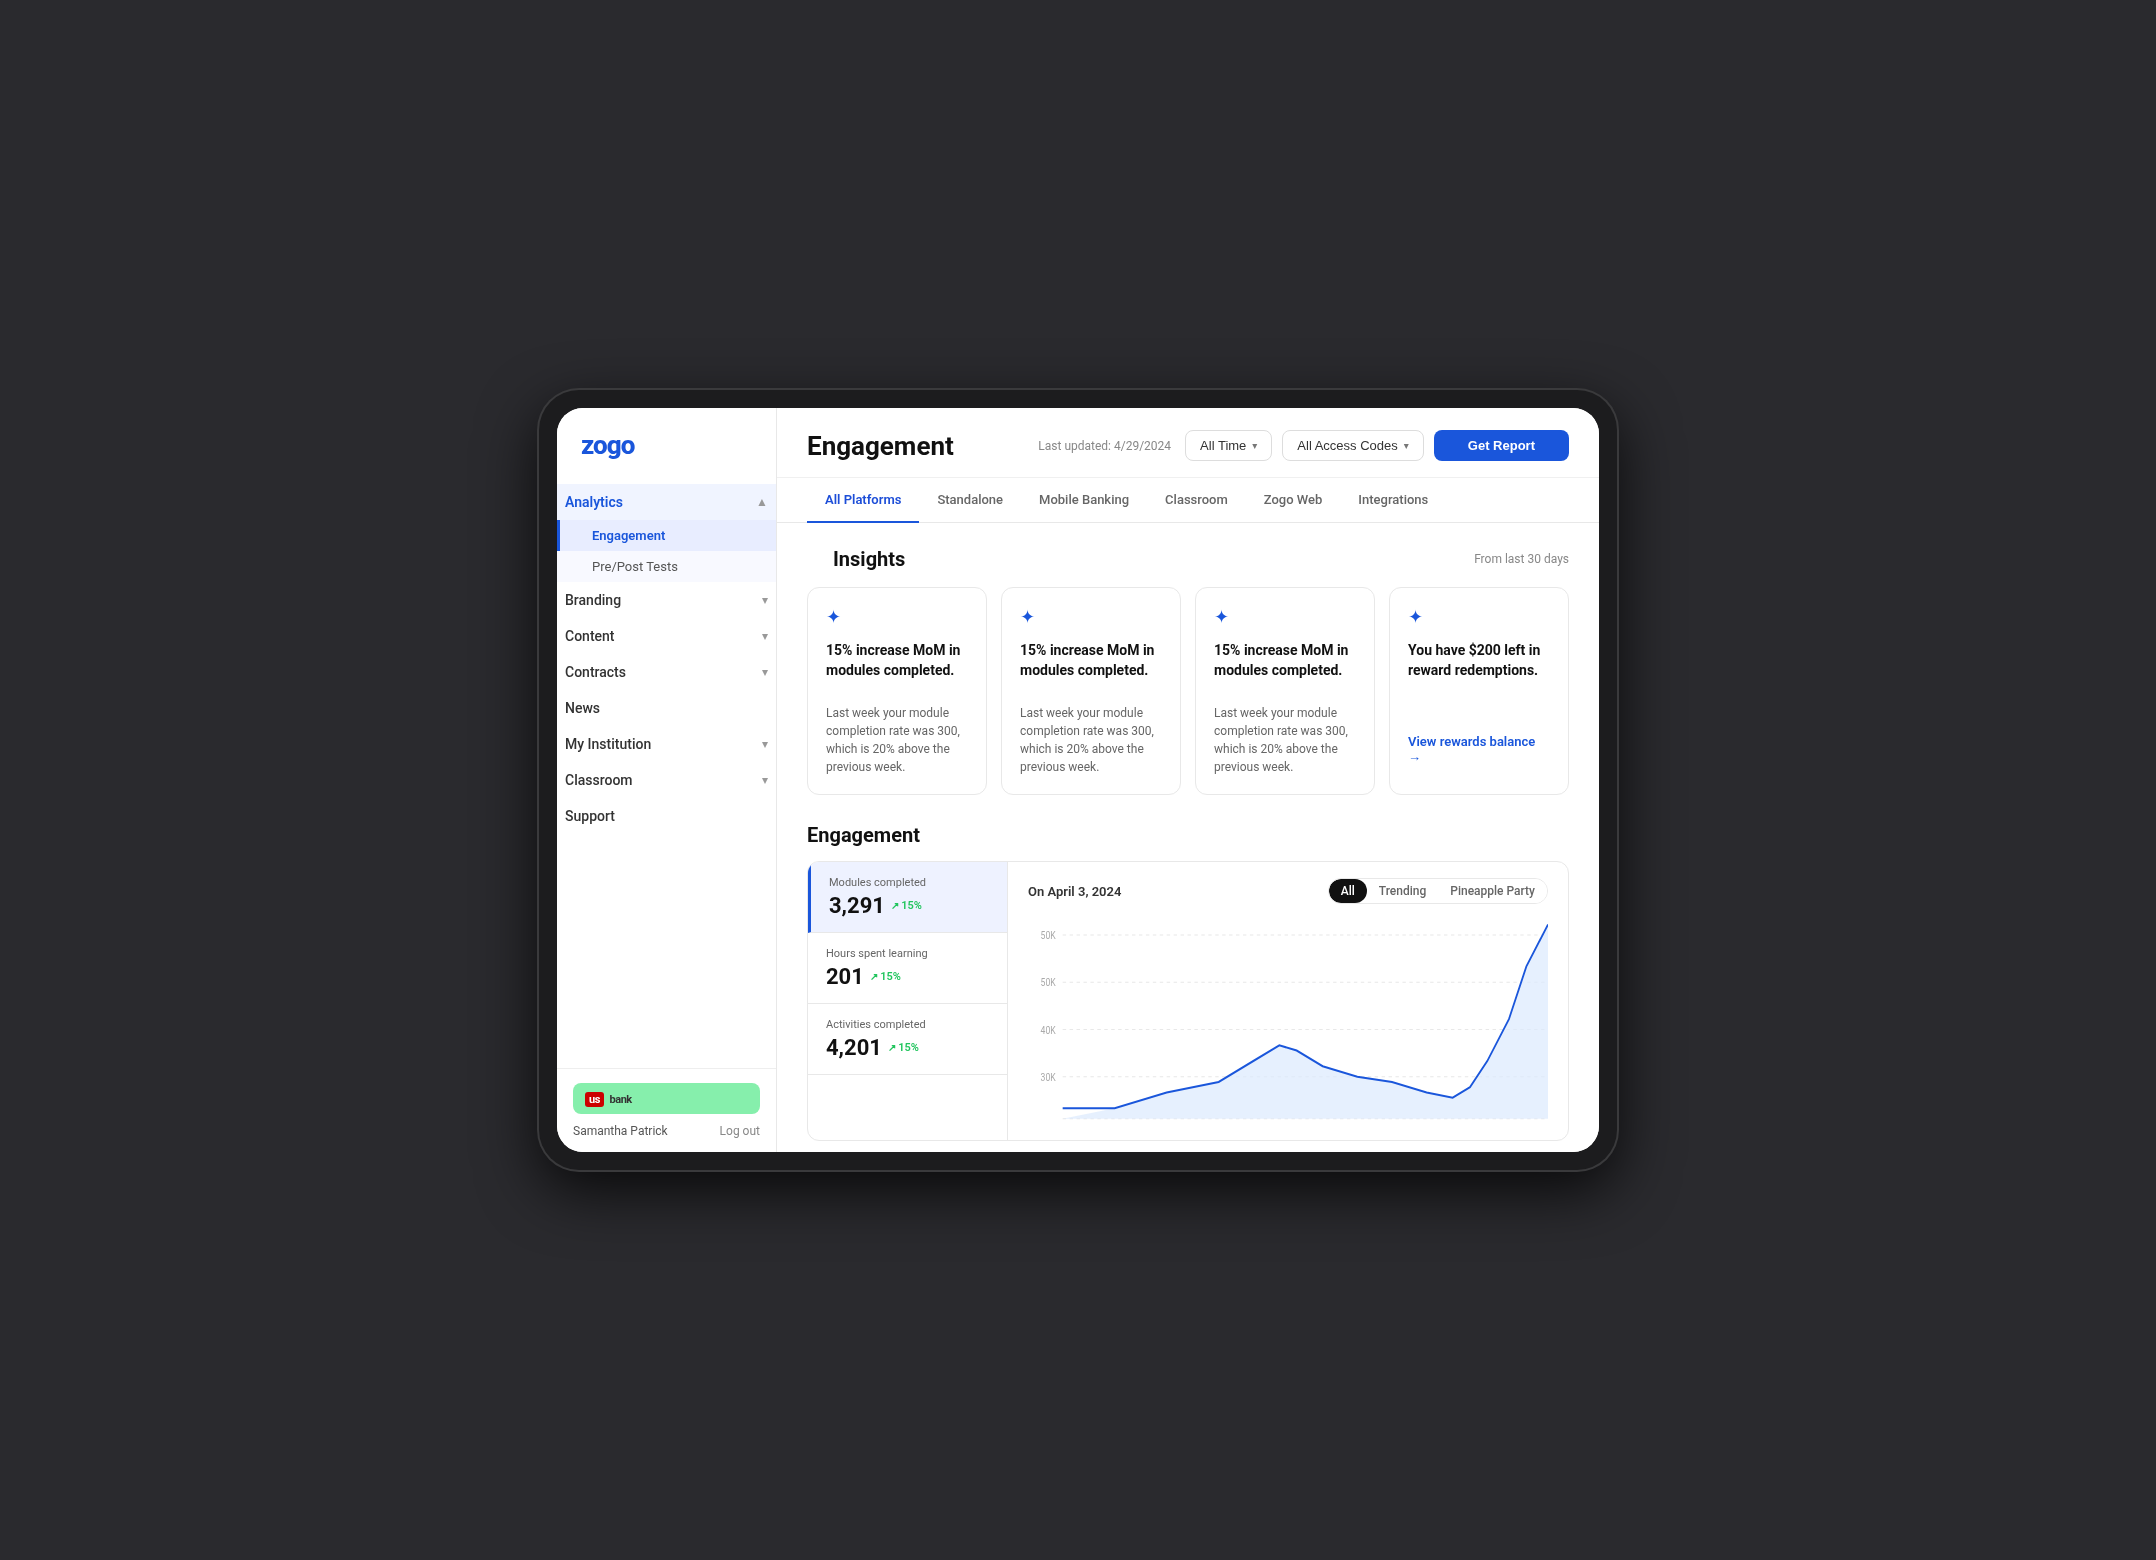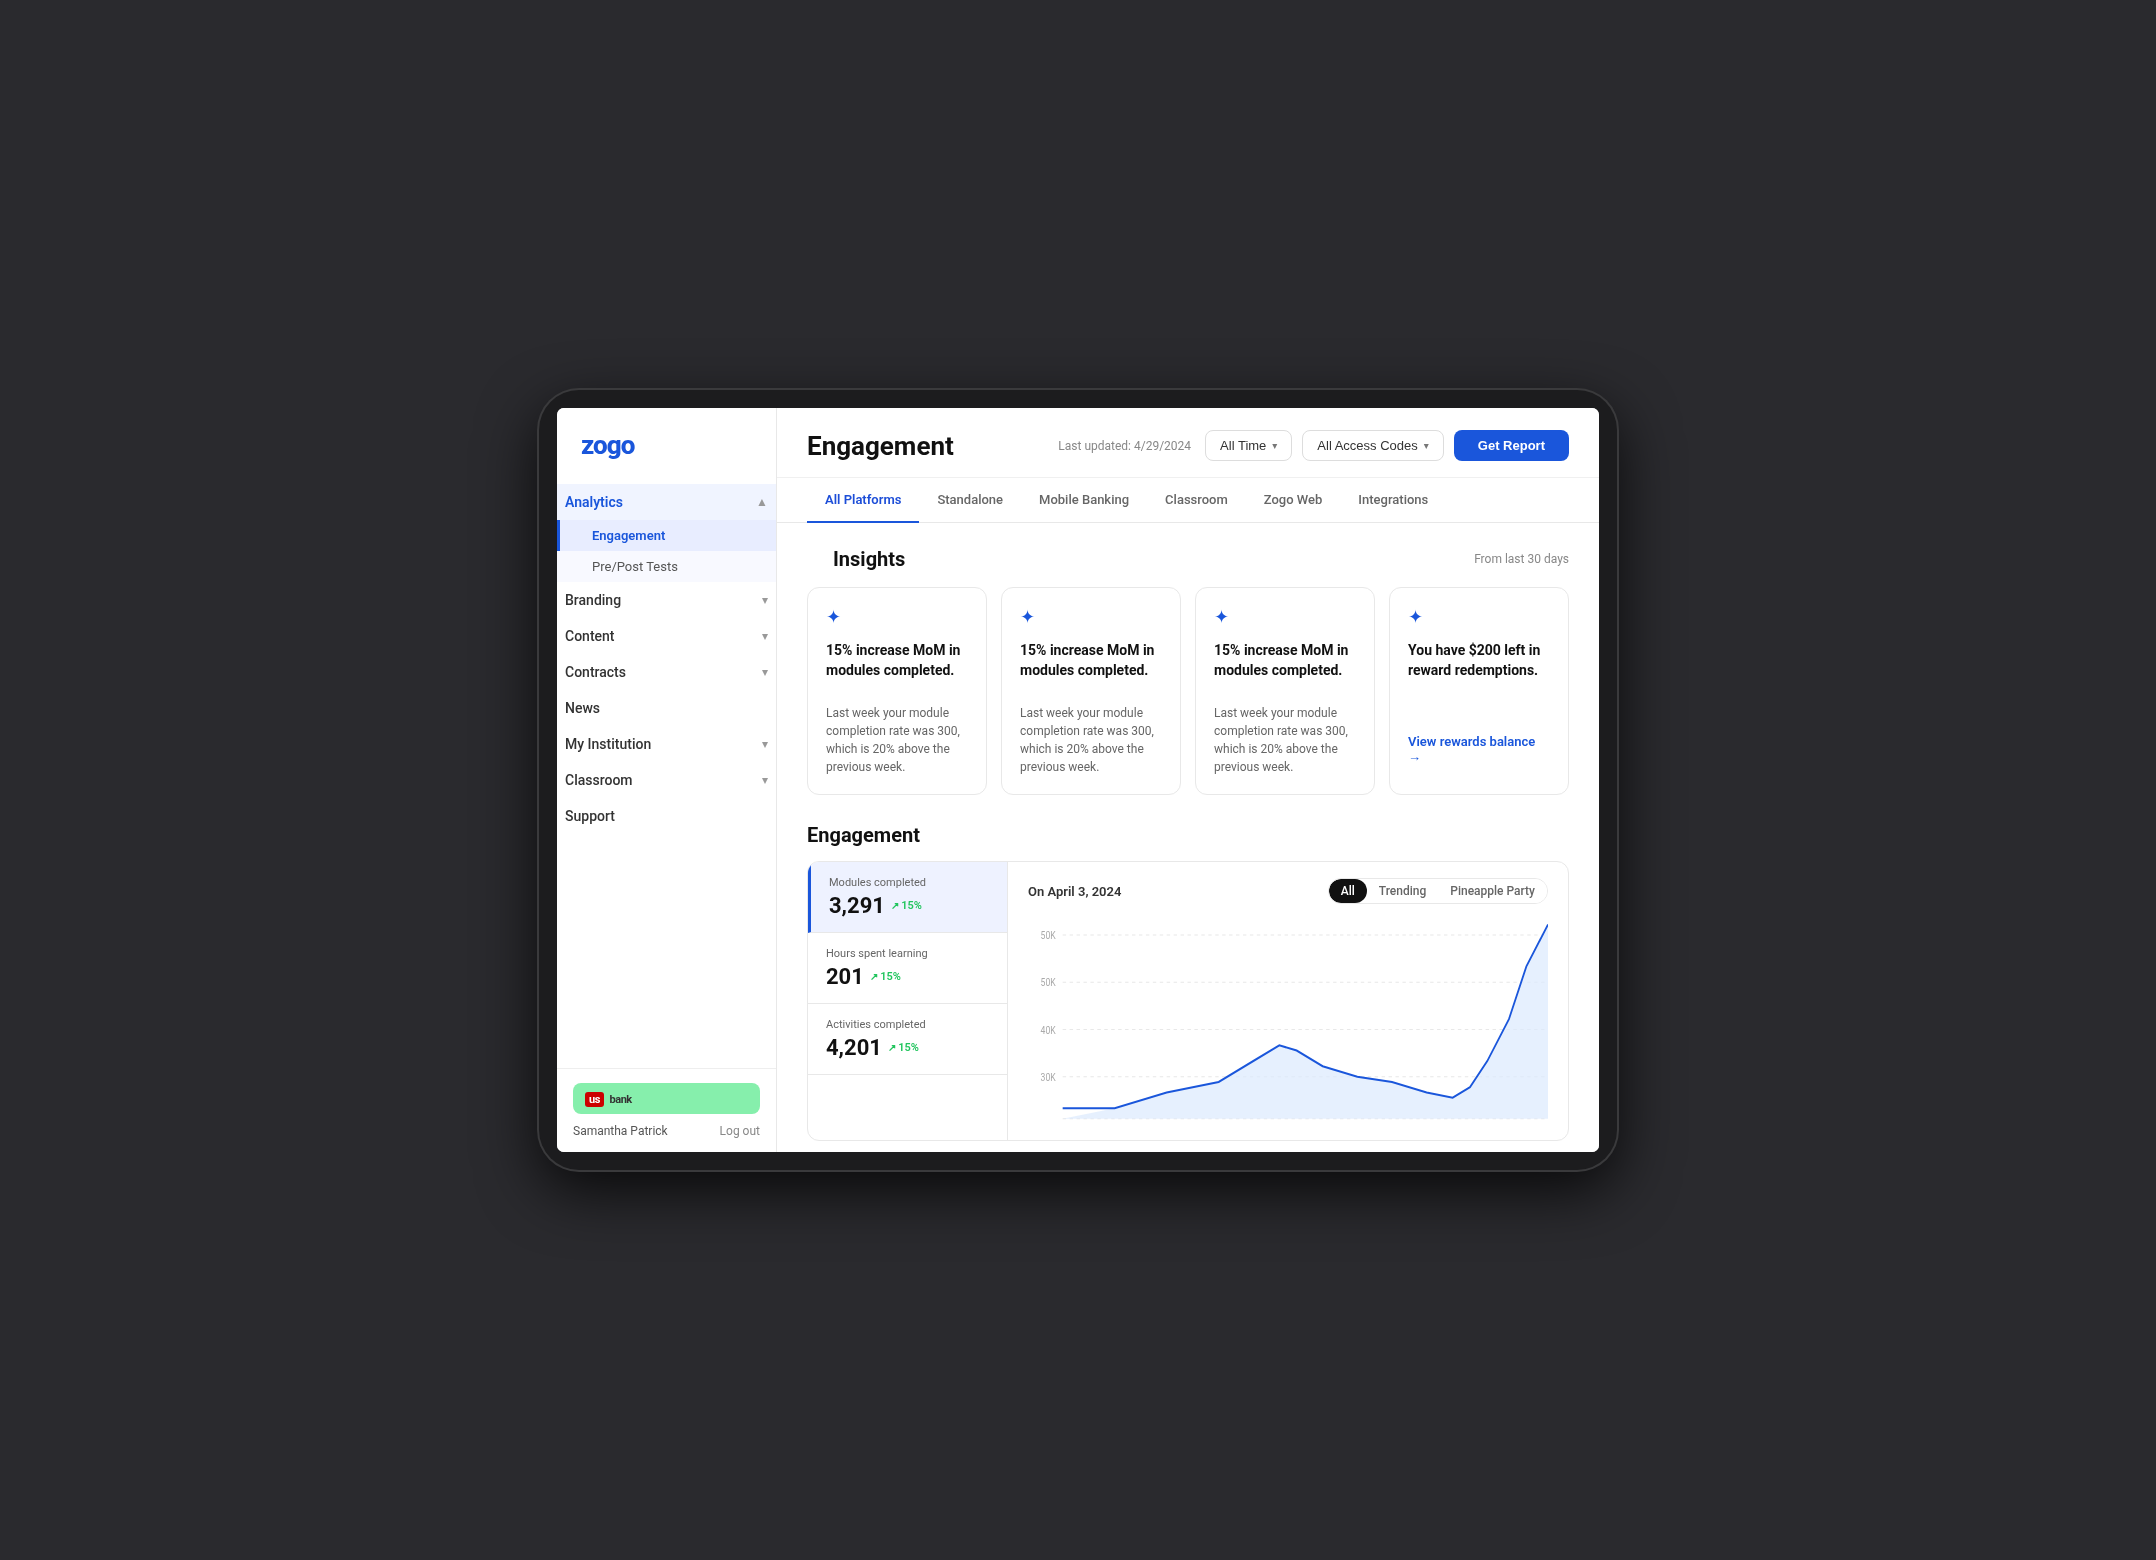--- a/index.html
+++ b/index.html
@@ -19,21 +19,21 @@
       border-radius: 40px;
       padding: 18px;
       box-shadow: 0 0 0 2px #3a3a3c, 0 20px 60px rgba(0,0,0,0.8);
       position: relative;
     }
 
     .device-screen {
       width: 100%;
       height: 100%;
       background: #fff;
-      border-radius: 7px;
+      border-radius: 26px;
       overflow: hidden;
       display: flex;
     }
 
     
     .sidebar {
       width: 220px;
       min-width: 220px;
       background: #fff;
       border-right: 1px solid #e8e8e8;
@@ -185,21 +185,21 @@
       background: #fff;
       font-size: 13px;
       color: #333;
       cursor: pointer;
       font-weight: 500;
     }
 
     .dropdown-chevron { font-size: 10px; color: #777; }
 
     .get-report-btn {
-      padding: 8px 24px;
+      padding: 8px 34px;
       background: #1a56db;
       color: #fff;
       border: none;
       border-radius: 8px;
       font-size: 13px;
       font-weight: 600;
       cursor: pointer;
     }
 
     

